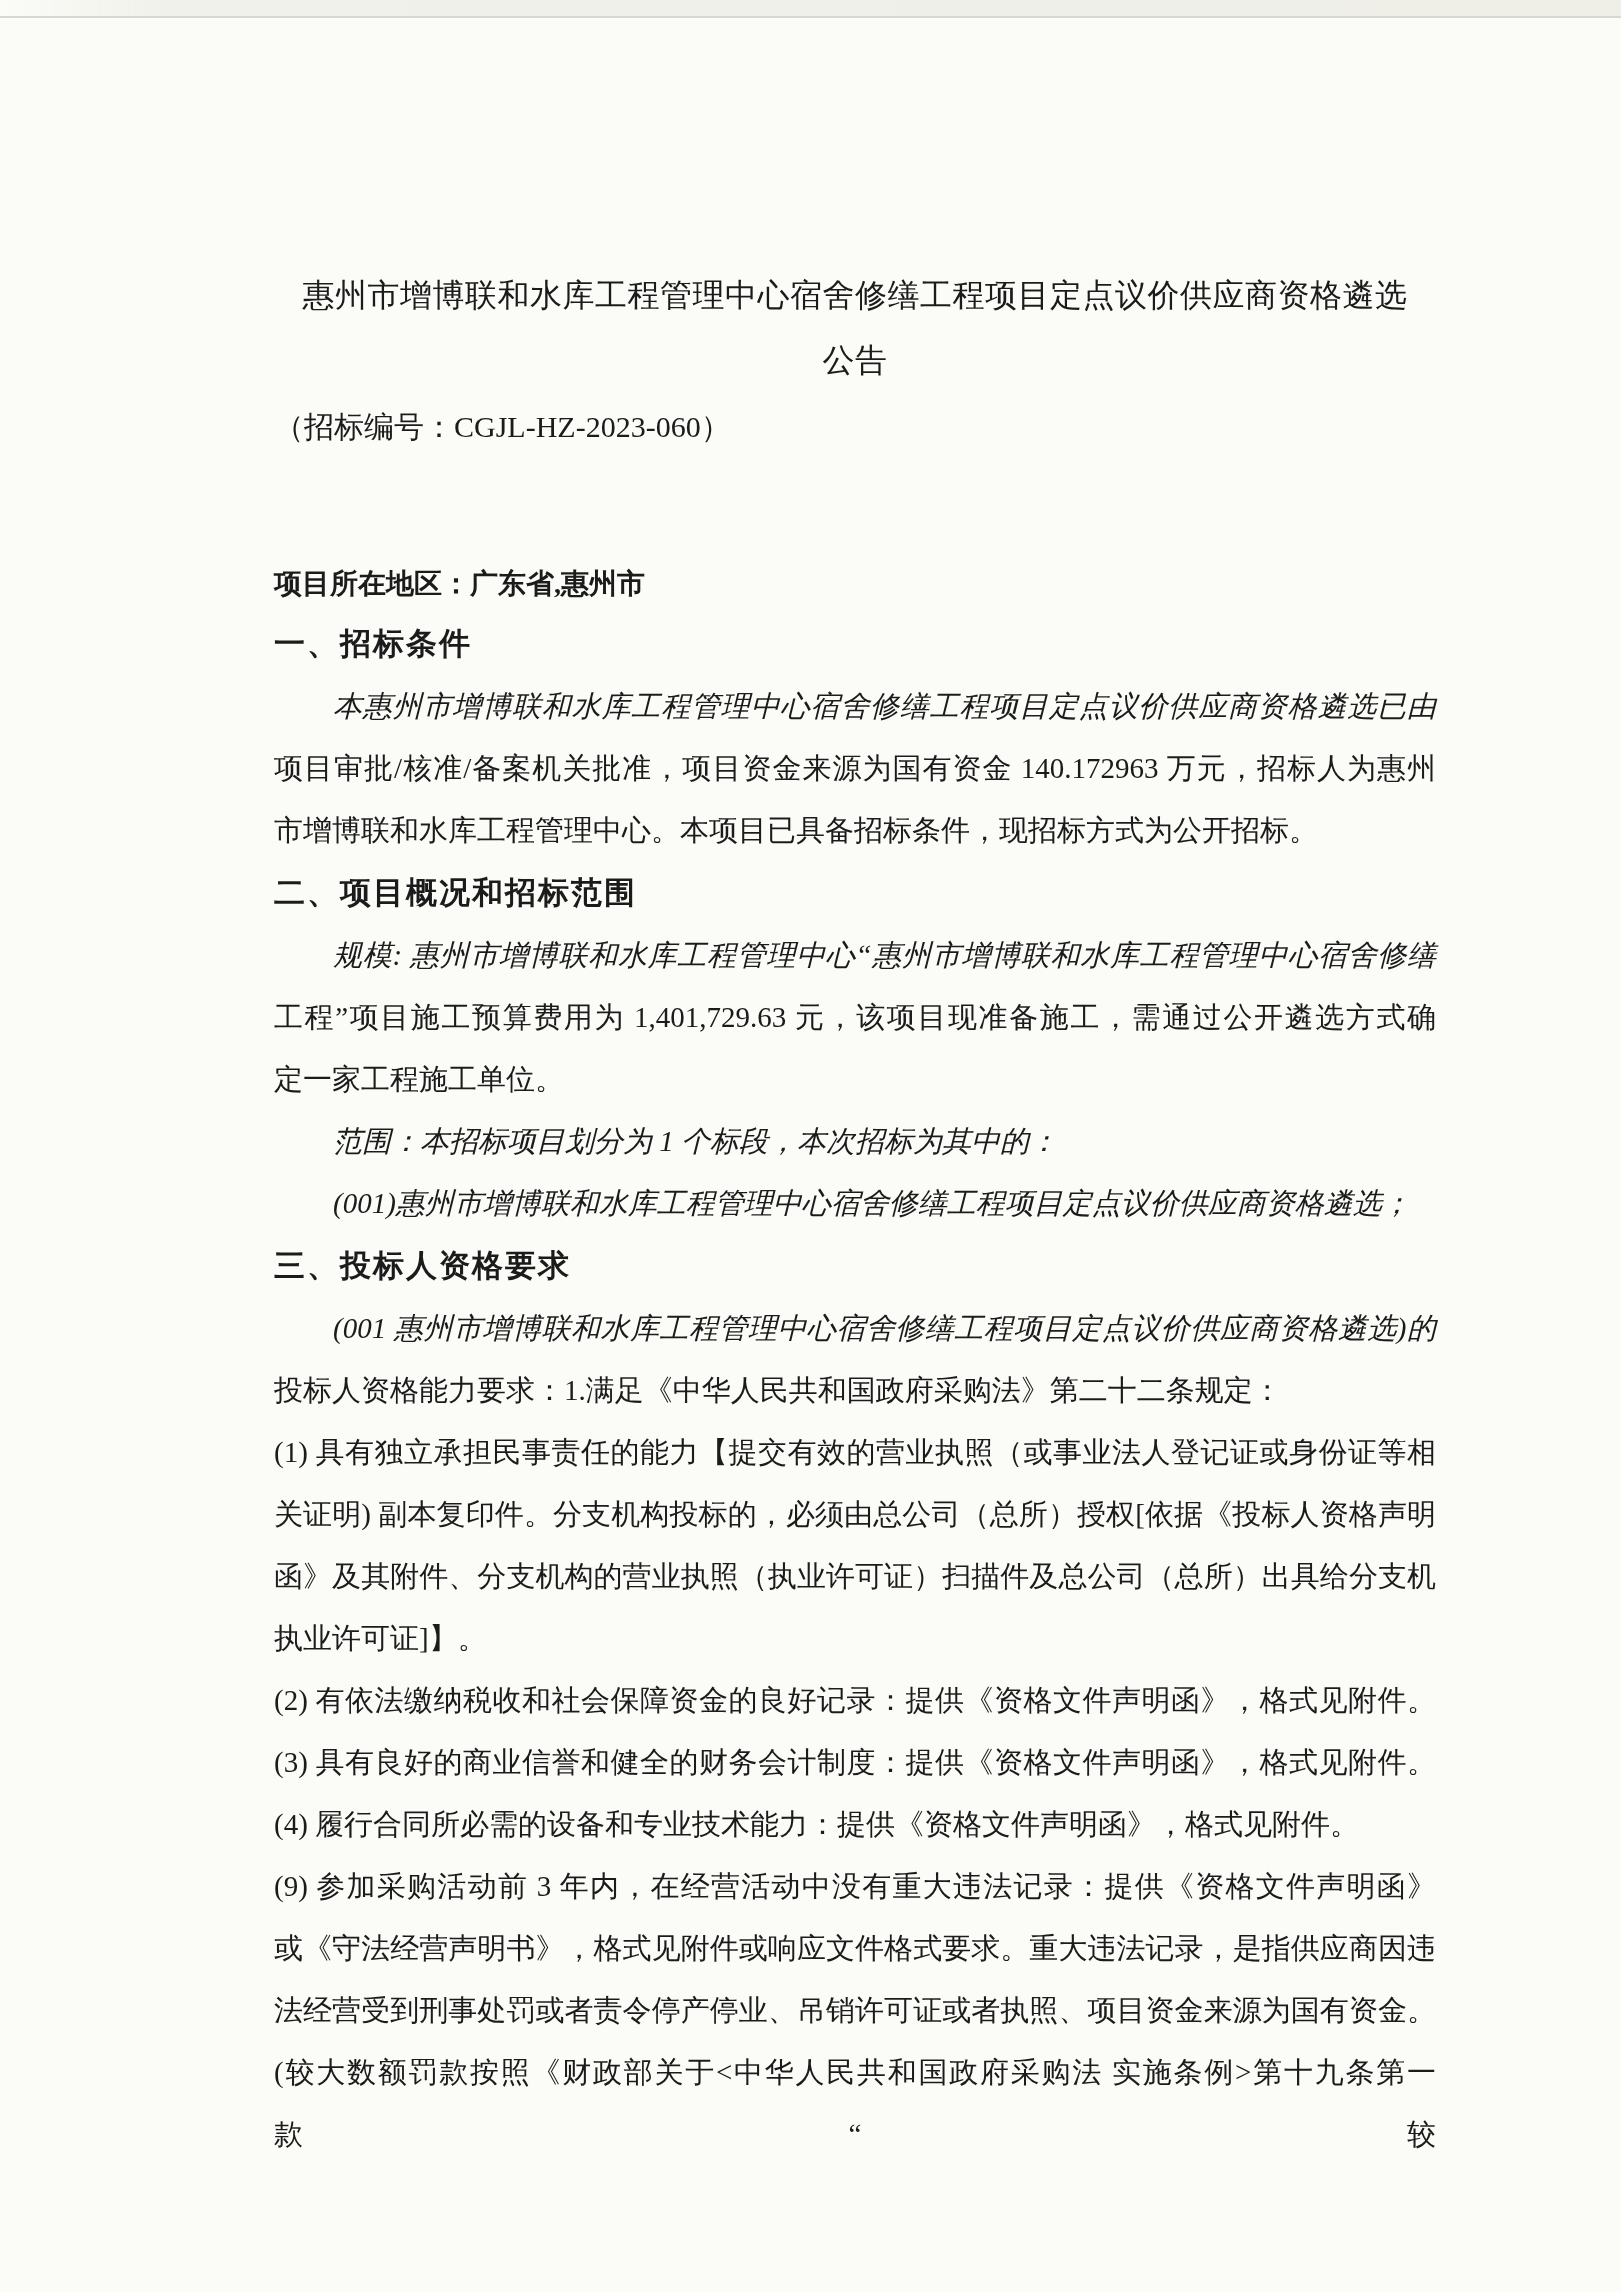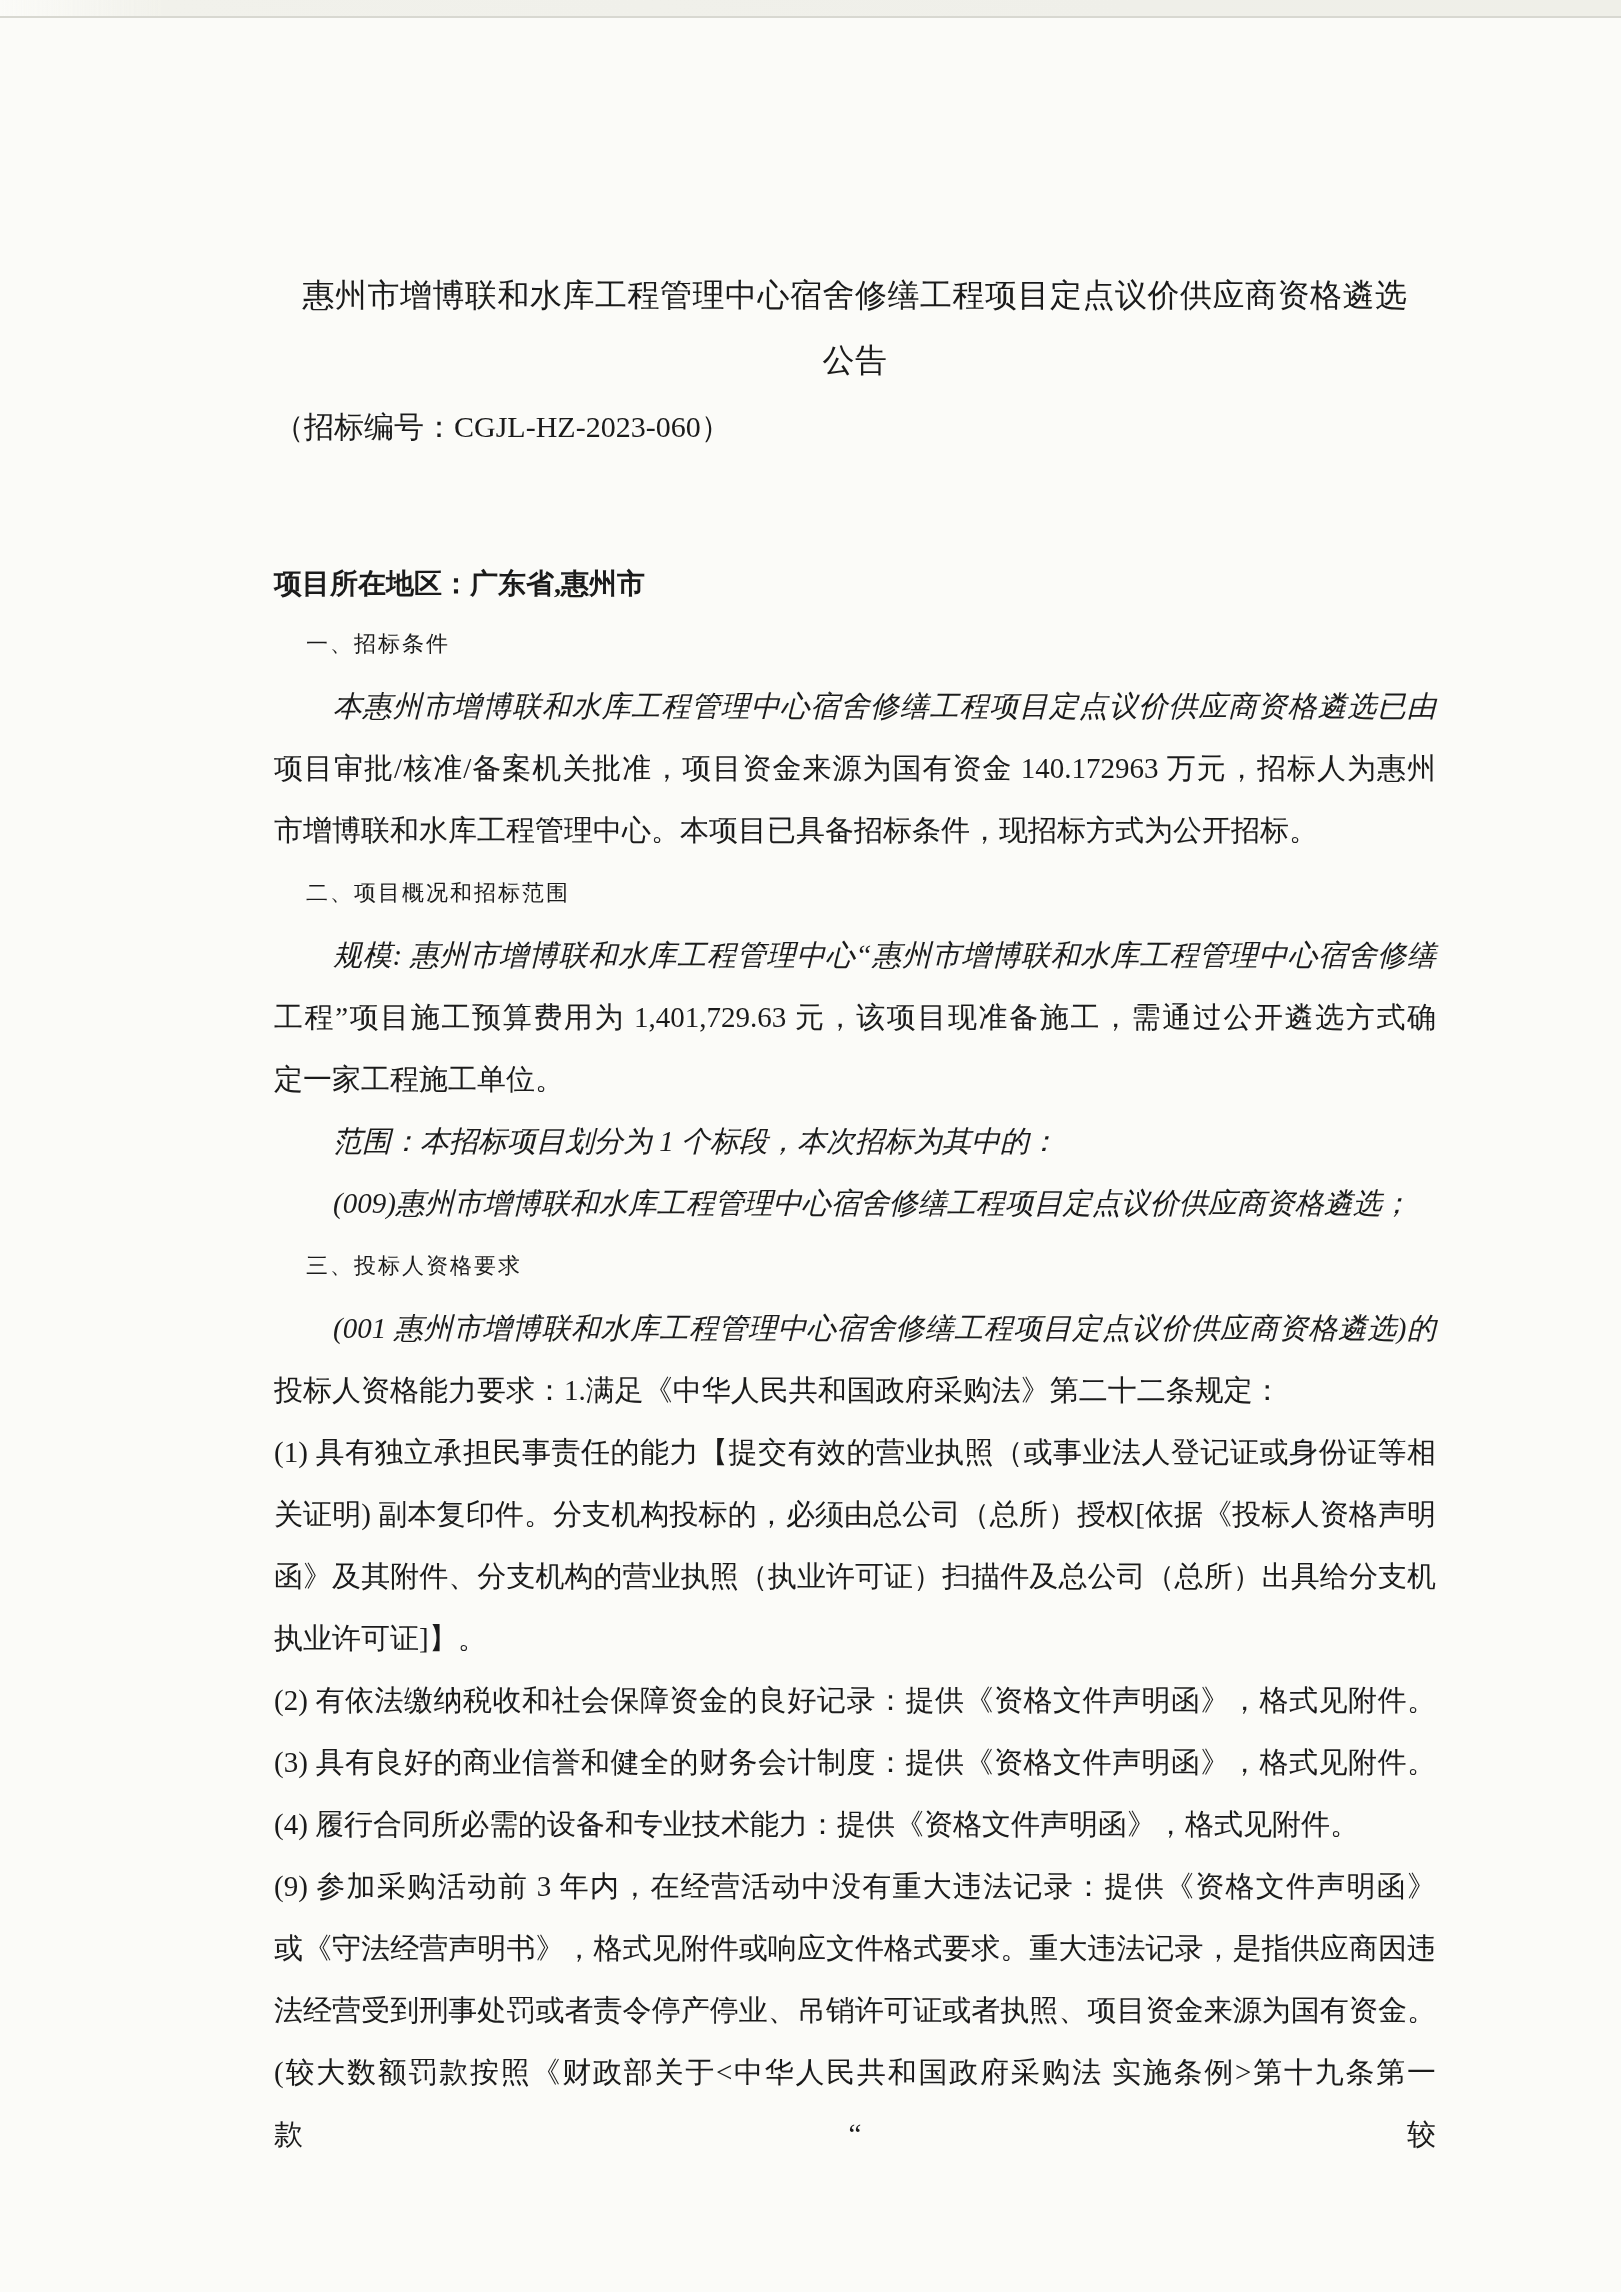--- a/index.html
+++ b/index.html
@@ -58,25 +58,24 @@
   }
   .line.meta {
     height: 56px;
     line-height: 56px;
     font-size: 28px;
     font-weight: bold;
   }
   .line.heading {
     height: 63px;
     line-height: 63px;
-    font-size: 22px;
-    font-weight: normal;
+    font-size: 31px;
+    font-weight: bold;
     font-family: "Liberation Sans", sans-serif;
     letter-spacing: 2px;
-    margin-left: 32px;
   }
   .line.body {
     height: 62px;
     line-height: 62px;
     font-size: 29px;
   }
   .line.indent {
     padding-left: 59px;
     font-style: italic;
   }
@@ -102,21 +101,21 @@
         <div class="line meta">项目所在地区：广东省,惠州市</div>
         <div class="line heading">一、招标条件</div>
         <div class="line body indent fill">本惠州市增博联和水库工程管理中心宿舍修缮工程项目定点议价供应商资格遴选已由</div>
         <div class="line body fill">项目审批/核准/备案机关批准，项目资金来源为国有资金 140.172963 万元，招标人为惠州</div>
         <div class="line body">市增博联和水库工程管理中心。本项目已具备招标条件，现招标方式为公开招标。</div>
         <div class="line heading">二、项目概况和招标范围</div>
         <div class="line body indent fill">规模: 惠州市增博联和水库工程管理中心“惠州市增博联和水库工程管理中心宿舍修缮</div>
         <div class="line body fill">工程”项目施工预算费用为 1,401,729.63 元，该项目现准备施工，需通过公开遴选方式确</div>
         <div class="line body">定一家工程施工单位。</div>
         <div class="line body indent">范围：本招标项目划分为 1 个标段，本次招标为其中的：</div>
-        <div class="line body indent">(009)惠州市增博联和水库工程管理中心宿舍修缮工程项目定点议价供应商资格遴选；</div>
+        <div class="line body indent">(001)惠州市增博联和水库工程管理中心宿舍修缮工程项目定点议价供应商资格遴选；</div>
         <div class="line heading">三、投标人资格要求</div>
         <div class="line body indent fill">(001 惠州市增博联和水库工程管理中心宿舍修缮工程项目定点议价供应商资格遴选)的</div>
         <div class="line body">投标人资格能力要求：1.满足《中华人民共和国政府采购法》第二十二条规定：</div>
         <div class="line body fill">(1) 具有独立承担民事责任的能力【提交有效的营业执照（或事业法人登记证或身份证等相</div>
         <div class="line body fill">关证明) 副本复印件。分支机构投标的，必须由总公司（总所）授权[依据《投标人资格声明</div>
         <div class="line body fill">函》及其附件、分支机构的营业执照（执业许可证）扫描件及总公司（总所）出具给分支机</div>
         <div class="line body">执业许可证]】。</div>
         <div class="line body fill">(2) 有依法缴纳税收和社会保障资金的良好记录：提供《资格文件声明函》，格式见附件。</div>
         <div class="line body fill">(3) 具有良好的商业信誉和健全的财务会计制度：提供《资格文件声明函》，格式见附件。</div>
         <div class="line body">(4) 履行合同所必需的设备和专业技术能力：提供《资格文件声明函》，格式见附件。</div>

